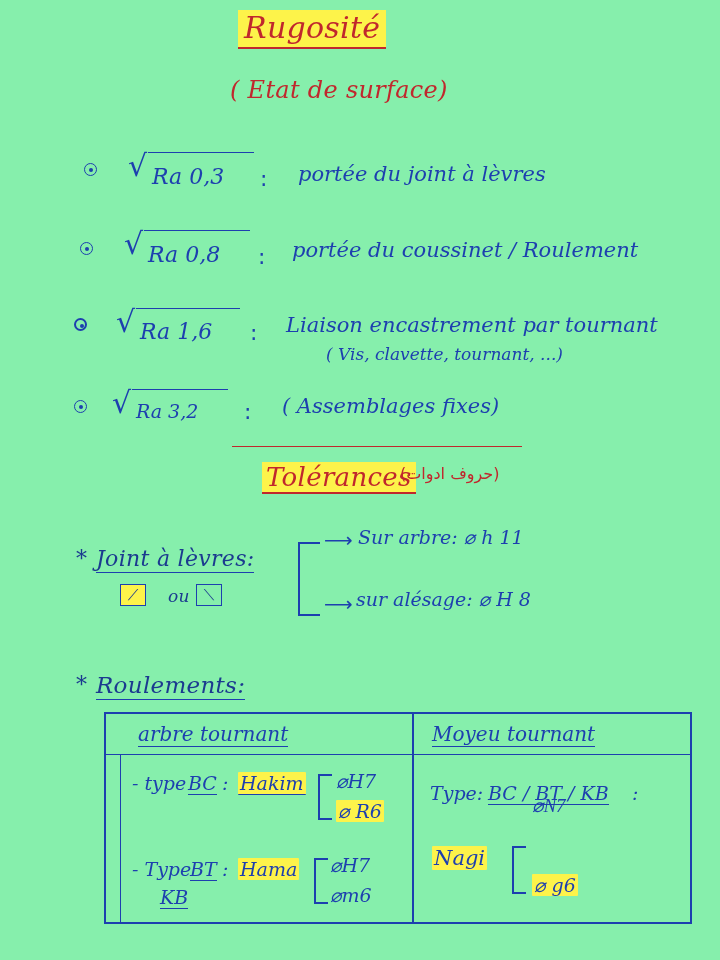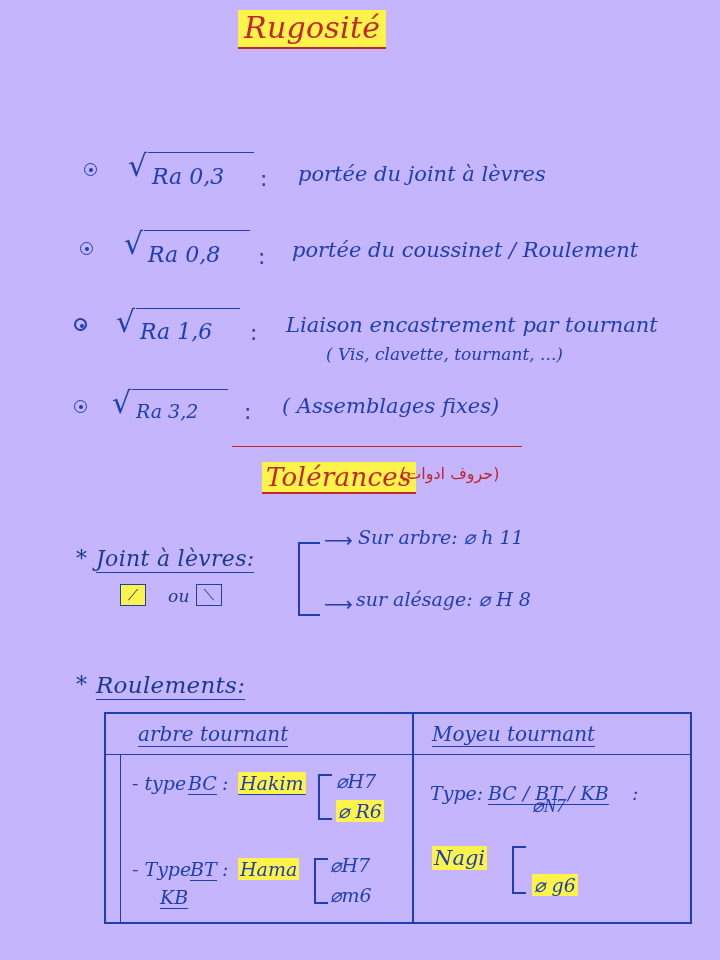--- a/index.html
+++ b/index.html
@@ -11,21 +11,21 @@
     width: 720px;
     height: 960px;
     position: relative;
     overflow: hidden;
     font-family: "DejaVu Sans", sans-serif;
     color: #1b3a8f;
   }
   .page {
     position: absolute;
     inset: 0;
-    background: #c4b5fd;
+    background: #86efac;
   }
   
   .hw {
     position: absolute;
     font-family: "DejaVu Serif", serif;
     font-style: italic;
     white-space: nowrap;
     letter-spacing: 0.3px;
   }
   .hl {
@@ -209,20 +209,21 @@
     border-bottom: 2px solid #1d3faf;
     box-sizing: border-box;
   }
 </style>
 </head>
 <body>
 
 <div class="page">
 
   <div class="hw" id="title">Rugosité</div>
+  <div class="hw" id="subtitle">( Etat de surface)</div>
 
   <div class="bullet" style="left:84px; top:163px;"></div>
   <div class="rad" style="left:128px; top:148px;">√</div>
   <div style="position:absolute; left:148px; top:152px; width:106px; height:0; border-top:1.8px solid #1d3faf;"></div>
   <div class="radtxt" style="left:152px; top:164px;">Ra 0,3</div>
   <div class="colon" style="left:260px; top:166px;">:</div>
   <div class="desc" style="left:298px; top:162px;">portée du joint à lèvres</div>
 
   <div class="bullet" style="left:80px; top:242px;"></div>
   <div class="rad" style="left:124px; top:226px;">√</div>

